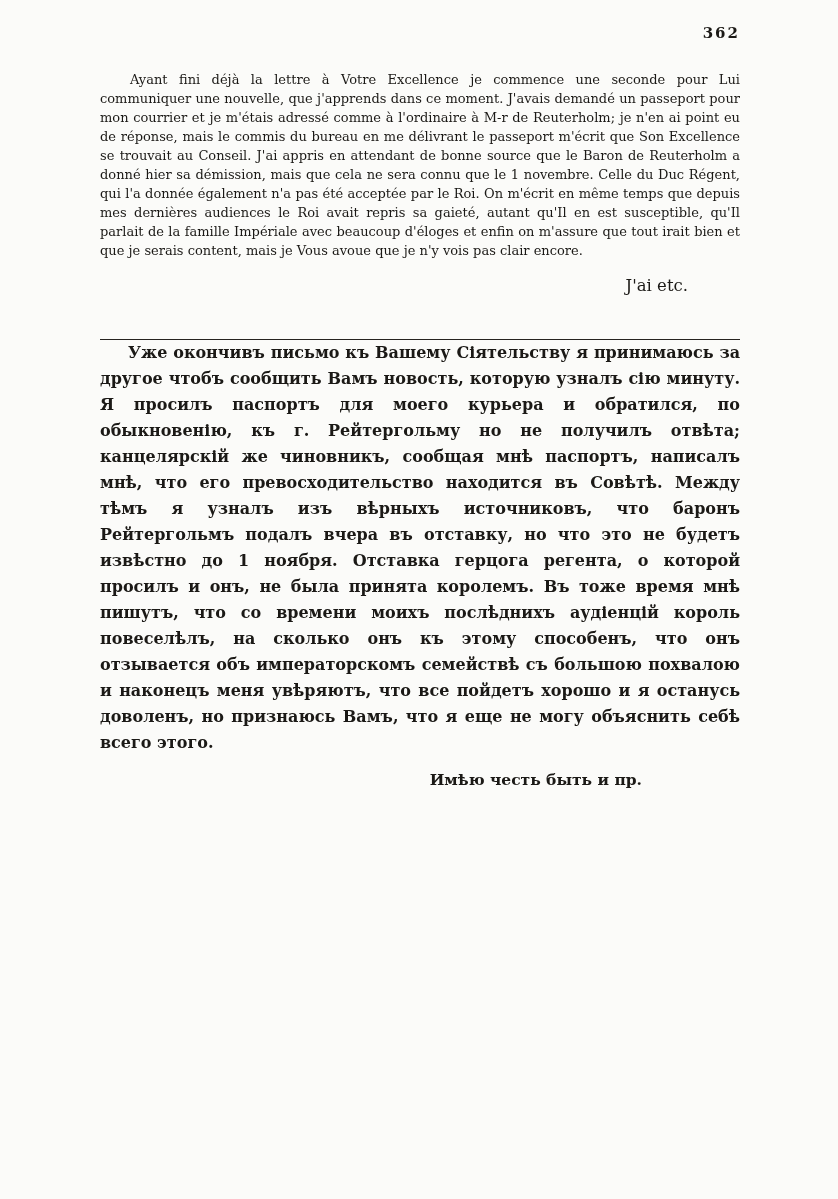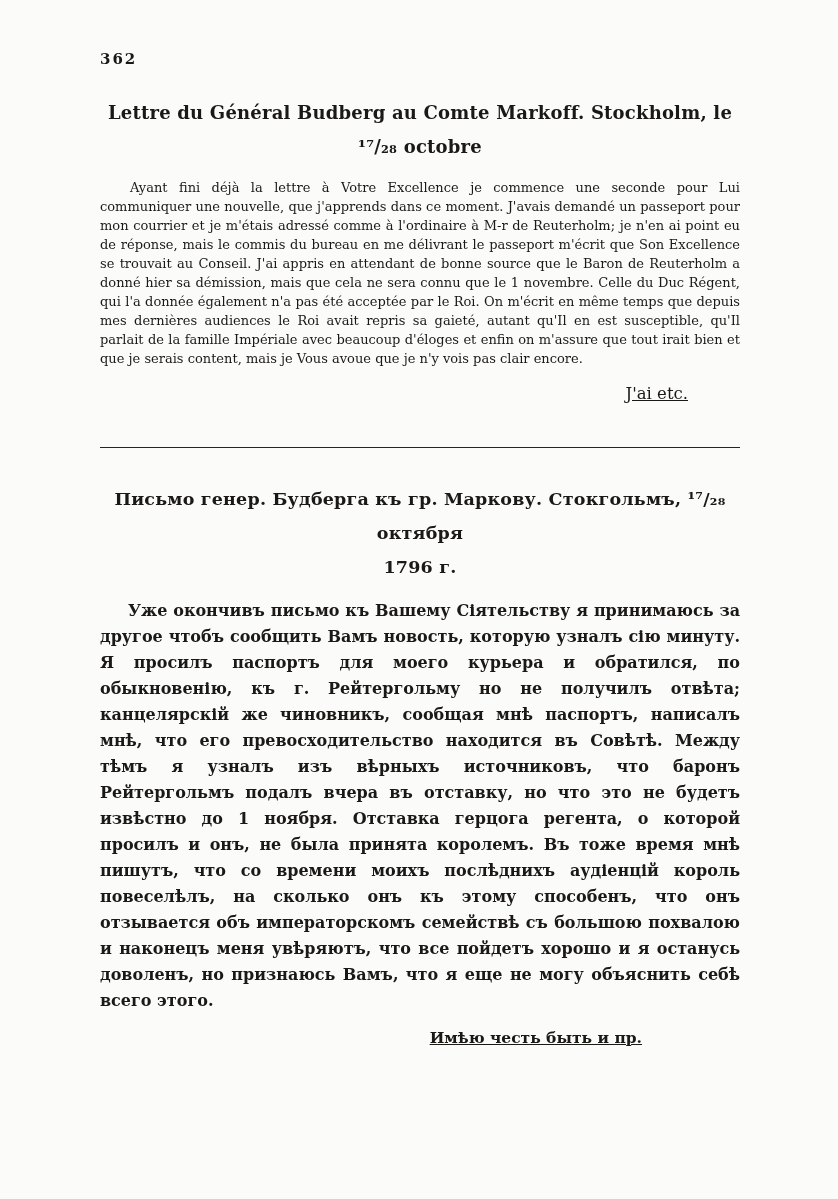--- a/index.html
+++ b/index.html
@@ -11,25 +11,24 @@
     color: #1b1916;
     font-family: "DejaVu Serif", "Liberation Serif", serif;
     overflow: hidden;
   }
   .page {
     width: 100%;
     height: 100%;
     padding: 24px 98px 0 100px;
   }
   .page-number {
-    text-align: left;
+    text-align: right;
     font-weight: bold;
     font-size: 15px;
     letter-spacing: 2px;
-    margin-top: 26px;
   }
   .heading {
     margin: 28px 0 14px;
     font-size: 18px;
     font-weight: bold;
     text-align: center;
     line-height: 34px;
     letter-spacing: 0.2px;
   }
   .heading .line { display: block; }
@@ -37,21 +36,20 @@
     margin: 0;
     font-size: 13px;
     line-height: 19px;
     text-align: justify;
     text-indent: 30px;
   }
   .signoff {
     margin: 16px 0 0;
     text-align: right;
     font-size: 16.5px;
-    text-decoration: underline;
   }
   .signoff-fr { padding-right: 52px; }
   .signoff-ru { padding-right: 98px; font-weight: bold; }
   .divider {
     border: none;
     border-top: 1.5px solid #262320;
     margin: 44px 0 0;
   }
   .russian .heading { margin-top: 34px; font-size: 17.5px; }
   .russian .body-text {
@@ -64,30 +62,25 @@
 </style>
 </head>
 <body>
 
 <div class="page">
 
   <div class="page-number">362</div>
 
   <section class="letter french">
     <h1 class="heading">
-      <span class="line">Lettre du Général Budberg au Comte Markoff. Stockholm, le ¹⁷/₂₈ octobre</span>
     </h1>
     <p class="body-text">Ayant fini déjà la lettre à Votre Excellence je commence une seconde pour Lui communiquer une nouvelle, que j'apprends dans ce moment. J'avais demandé un passeport pour mon courrier et je m'étais adressé comme à l'ordinaire à M-r de Reuterholm; je n'en ai point eu de réponse, mais le commis du bureau en me délivrant le passeport m'écrit que Son Excellence se trouvait au Conseil. J'ai appris en attendant de bonne source que le Baron de Reuterholm a donné hier sa démission, mais que cela ne sera connu que le 1 novembre. Celle du Duc Régent, qui l'a donnée également n'a pas été acceptée par le Roi. On m'écrit en même temps que depuis mes dernières audiences le Roi avait repris sa gaieté, autant qu'Il en est susceptible, qu'Il parlait de la famille Impériale avec beaucoup d'éloges et enfin on m'assure que tout irait bien et que je serais content, mais je Vous avoue que je n'y vois pas clair encore.</p>
     <p class="signoff signoff-fr">J'ai etc.</p>
   </section>
 
   <hr class="divider">
 
   <section class="letter russian">
-    <h1 class="heading">
-      <span class="line">Письмо генер. Будберга къ гр. Маркову. Стокгольмъ, ¹⁷/₂₈ октября</span>
-      <span class="line">1796 г.</span>
-    </h1>
     <p class="body-text">Уже окончивъ письмо къ Вашему Сіятельству я принимаюсь за другое чтобъ сообщить Вамъ новость, которую узналъ сію минуту. Я просилъ паспортъ для моего курьера и обратился, по обыкновенію, къ г. Рейтергольму но не получилъ отвѣта; канцелярскій же чиновникъ, сообщая мнѣ паспортъ, написалъ мнѣ, что его превосходительство находится въ Совѣтѣ. Между тѣмъ я узналъ изъ вѣрныхъ источниковъ, что баронъ Рейтергольмъ подалъ вчера въ отставку, но что это не будетъ извѣстно до 1 ноября. Отставка герцога регента, о которой просилъ и онъ, не была принята королемъ. Въ тоже время мнѣ пишутъ, что со времени моихъ послѣднихъ аудіенцій король повеселѣлъ, на сколько онъ къ этому способенъ, что онъ отзывается объ императорскомъ семействѣ съ большою похвалою и наконецъ меня увѣряютъ, что все пойдетъ хорошо и я останусь доволенъ, но признаюсь Вамъ, что я еще не могу объяснить себѣ всего этого.</p>
     <p class="signoff signoff-ru">Имѣю честь быть и пр.</p>
   </section>
 
 </div>
 
 </body></html>

